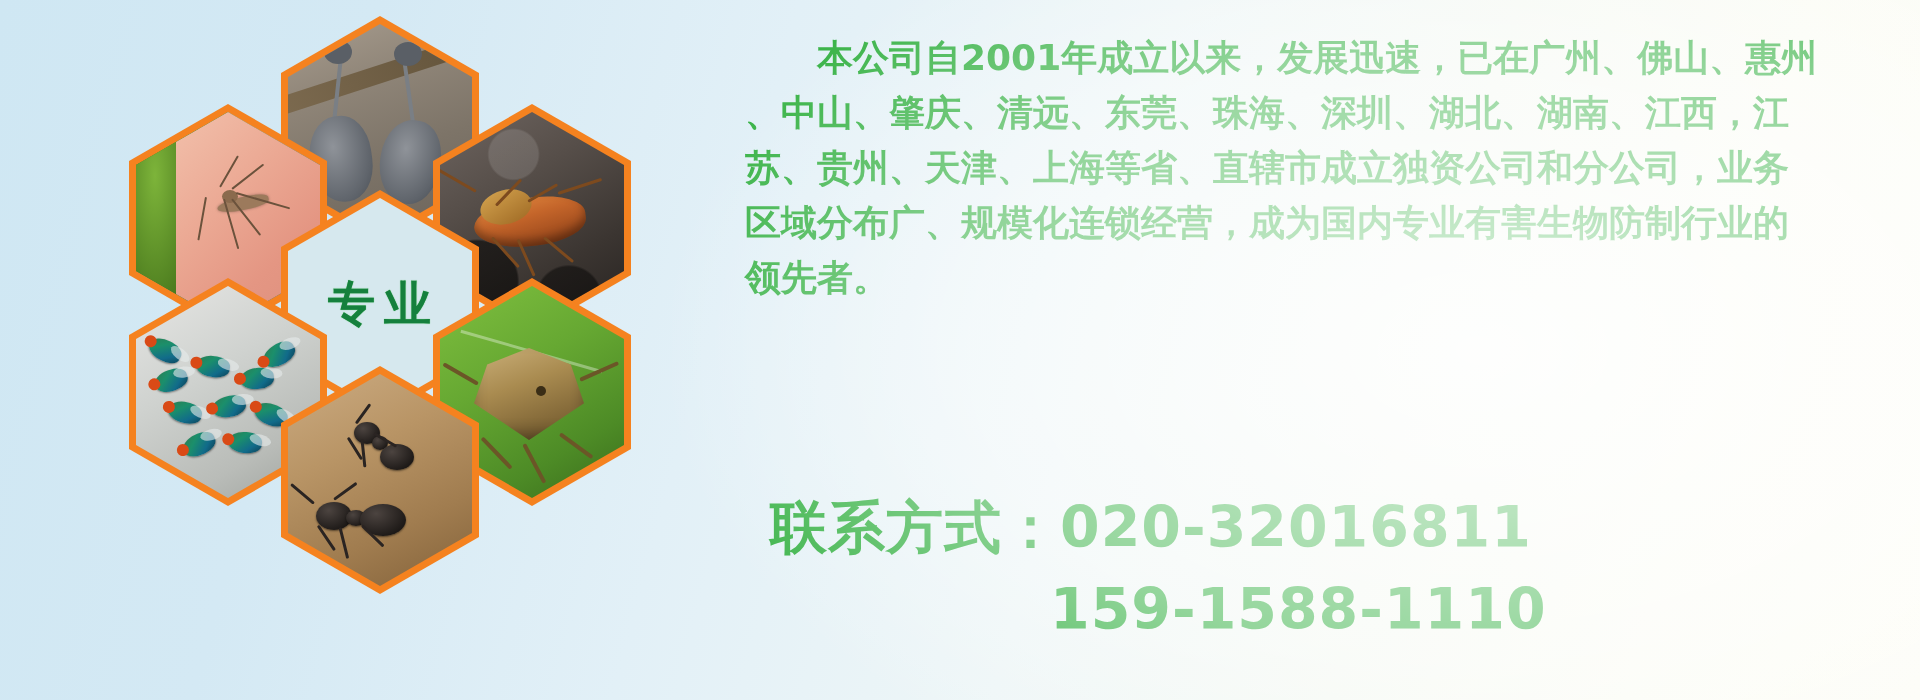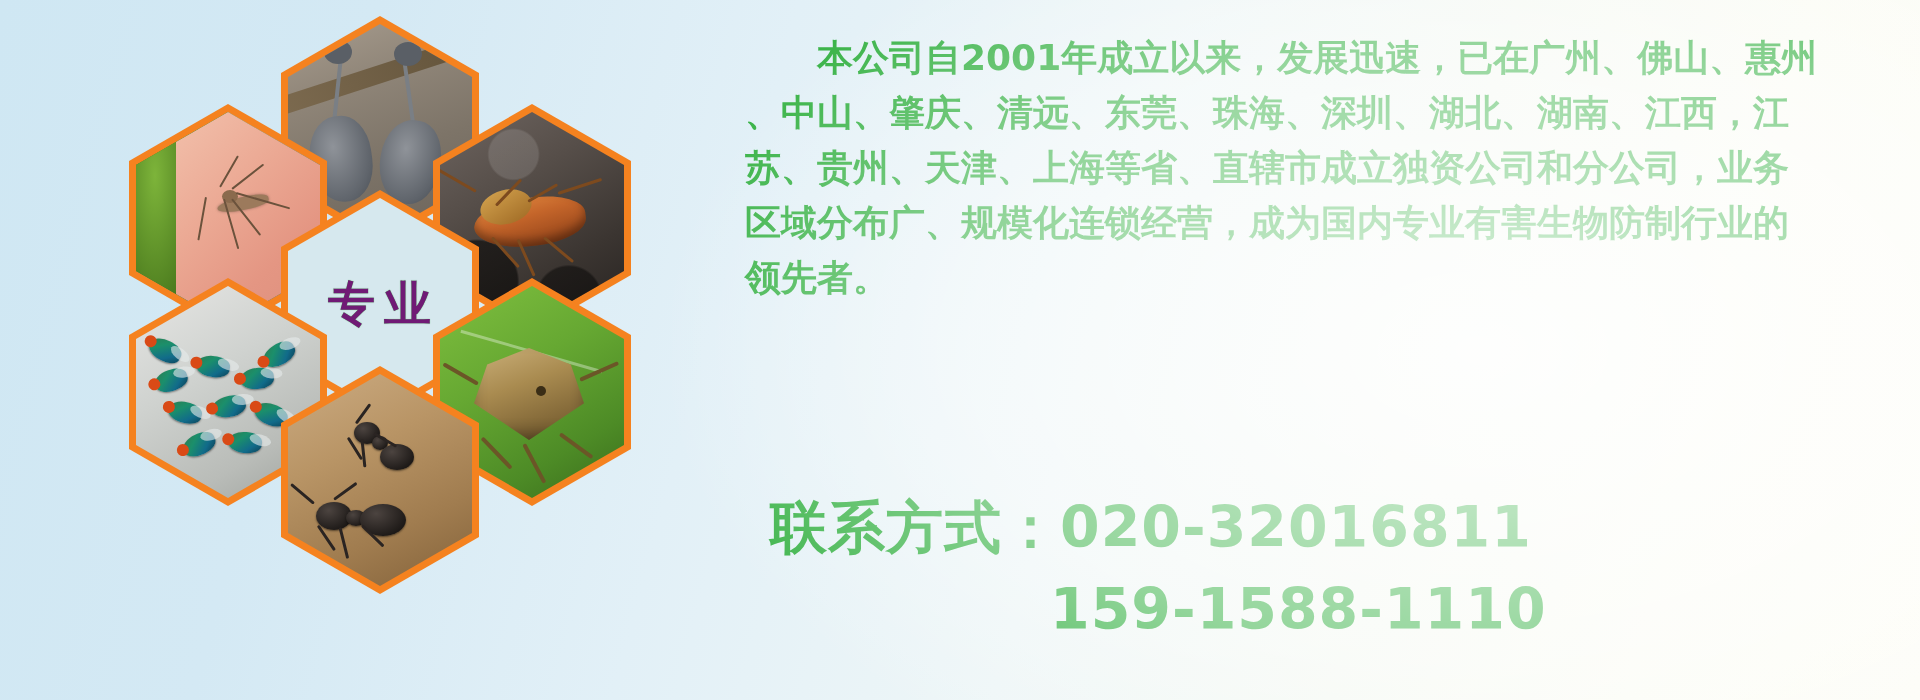--- a/index.html
+++ b/index.html
@@ -33,21 +33,21 @@
   }
   .hex .inner{
     width:184px;height:212px;
     -webkit-clip-path:polygon(50% 0%,100% 25%,100% 75%,50% 100%,0% 75%,0% 25%);
     clip-path:polygon(50% 0%,100% 25%,100% 75%,50% 100%,0% 75%,0% 25%);
     position:relative;overflow:hidden;
     display:flex;align-items:center;justify-content:center;
   }
   .hex.center .inner{background:#d6e8ee;}
   .hex-label{
-    color:#701a75;font-weight:700;font-size:47px;line-height:1.28;
+    color:#15803d;font-weight:700;font-size:47px;line-height:1.28;
     letter-spacing:9px;text-align:right;
     text-shadow:0 0 1px #3cb44a;
     font-family:"DejaVu Sans","Liberation Sans",sans-serif;
     padding-left:8px;
   }
 
   
   .h-top     {left:186px;top:16px;}
   .h-upleft  {left:34px; top:104px;}
   .h-upright {left:338px;top:104px;}

